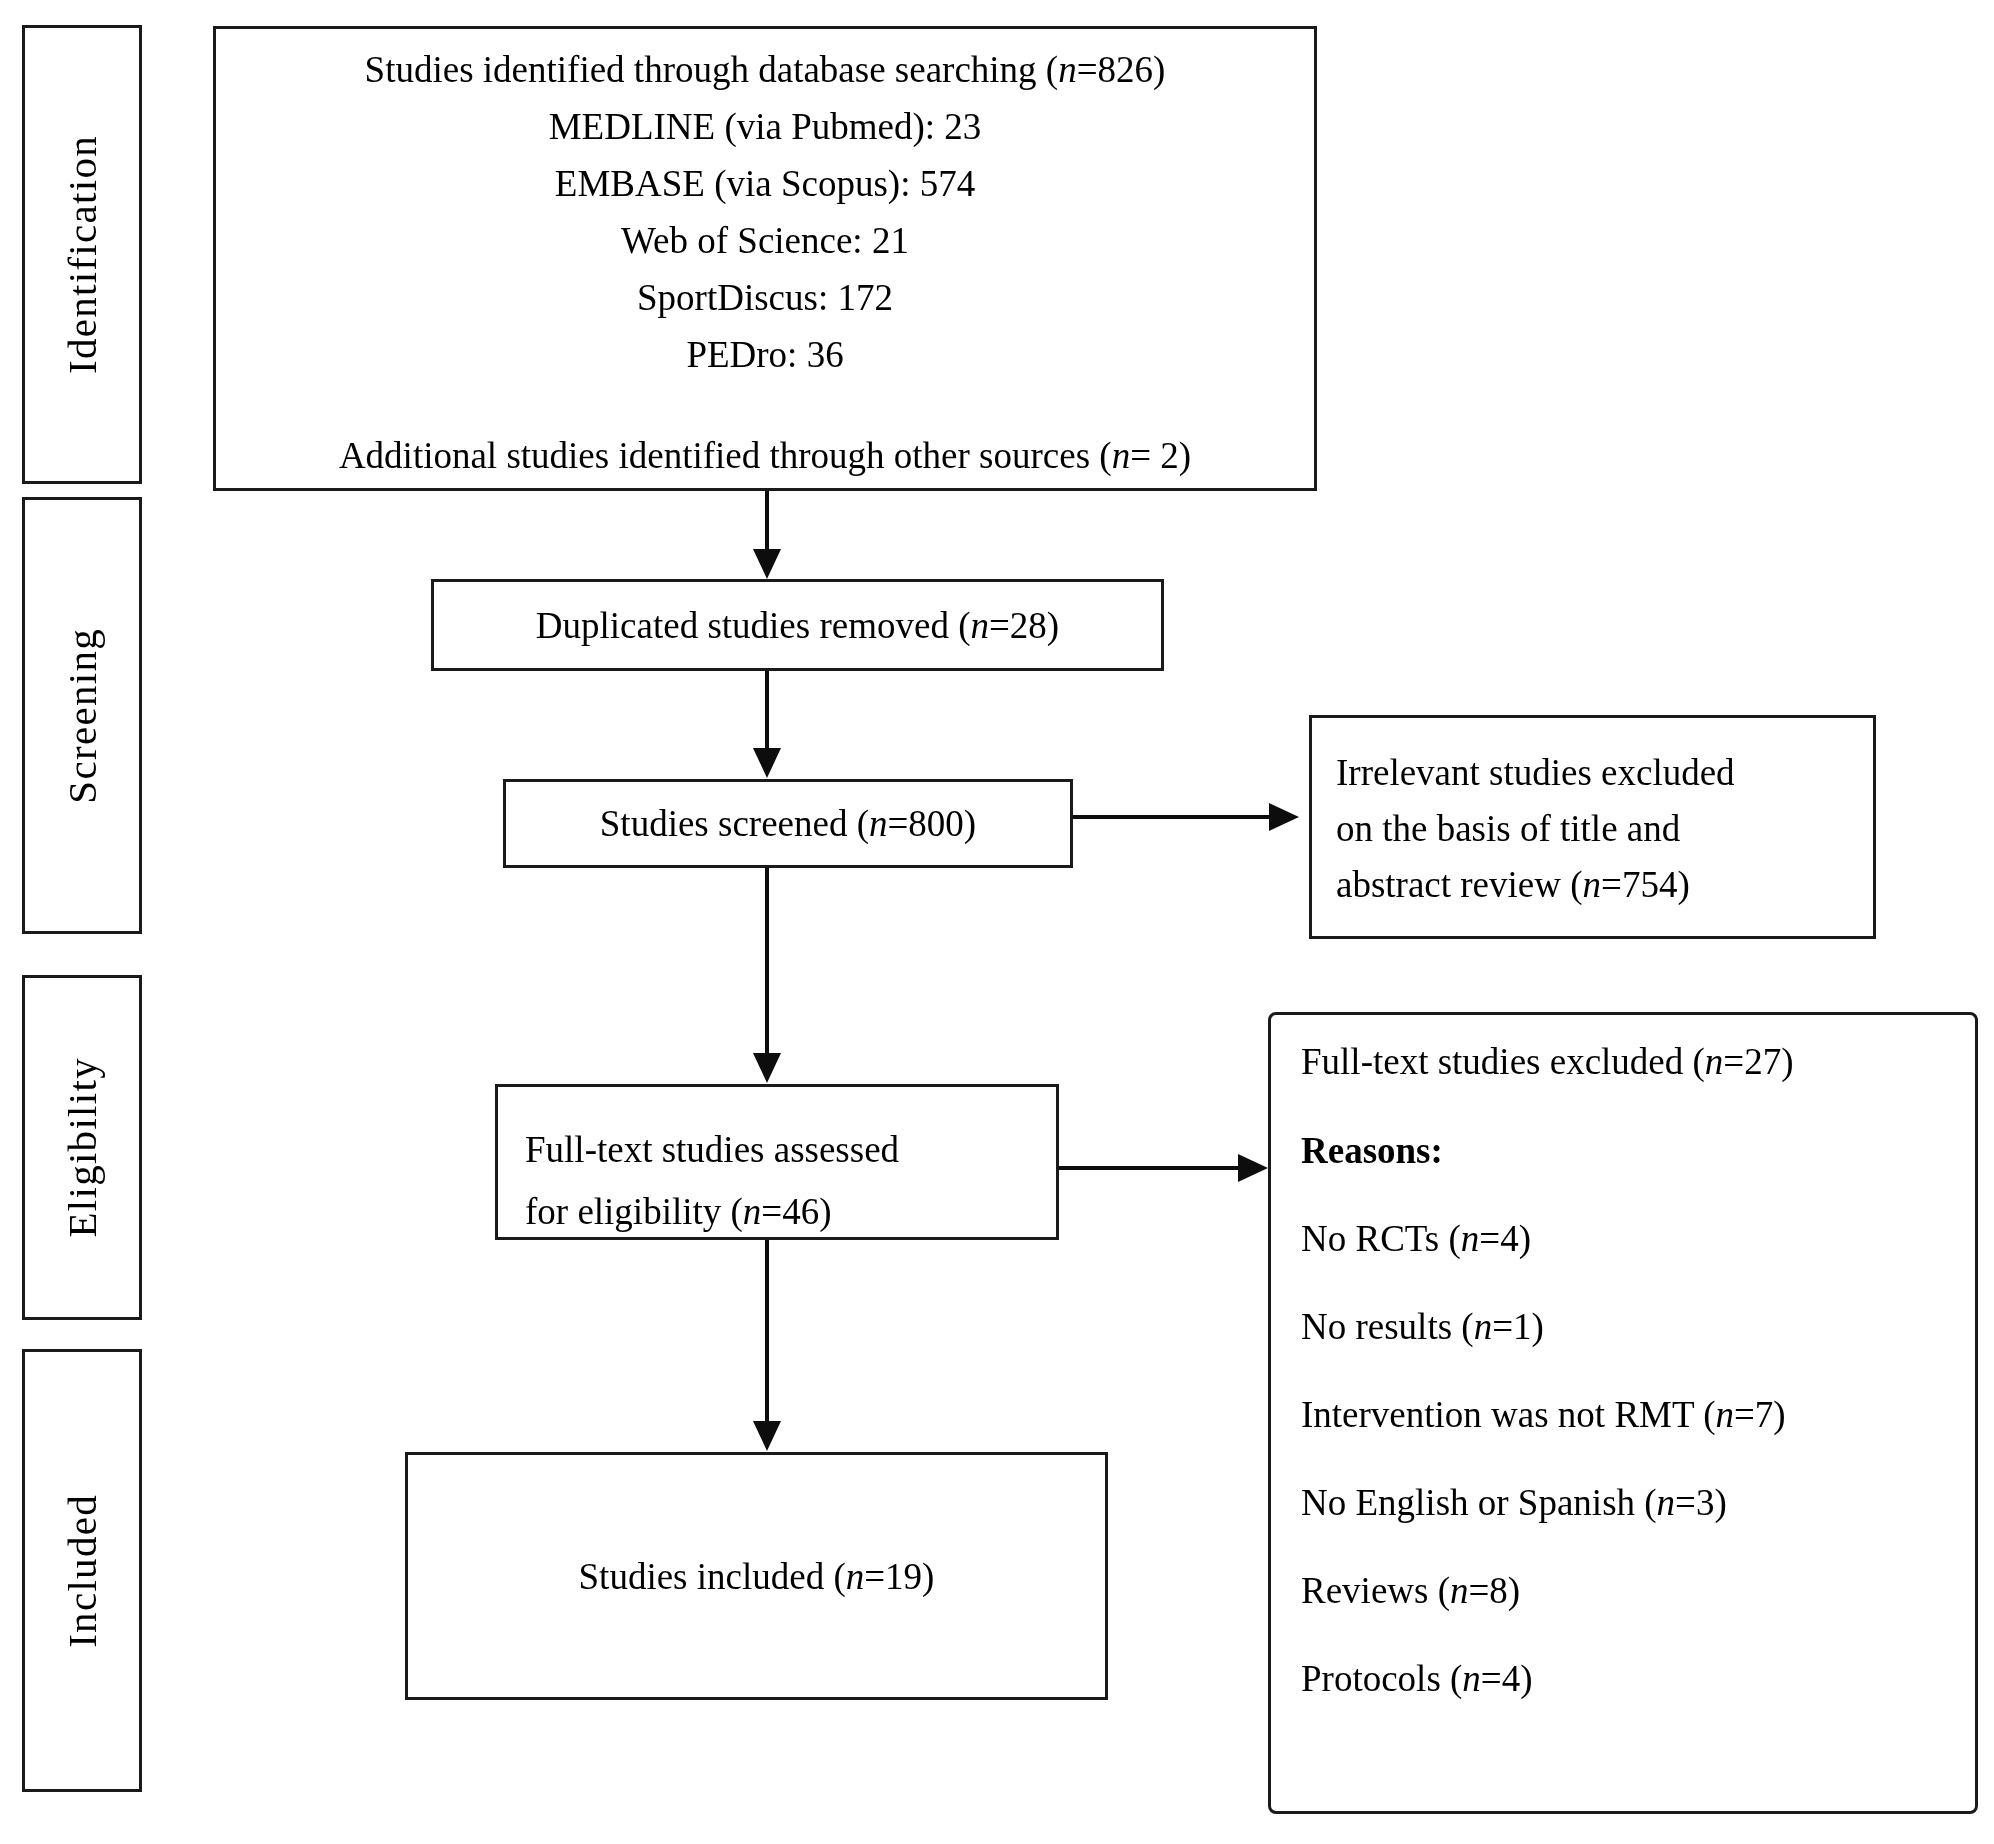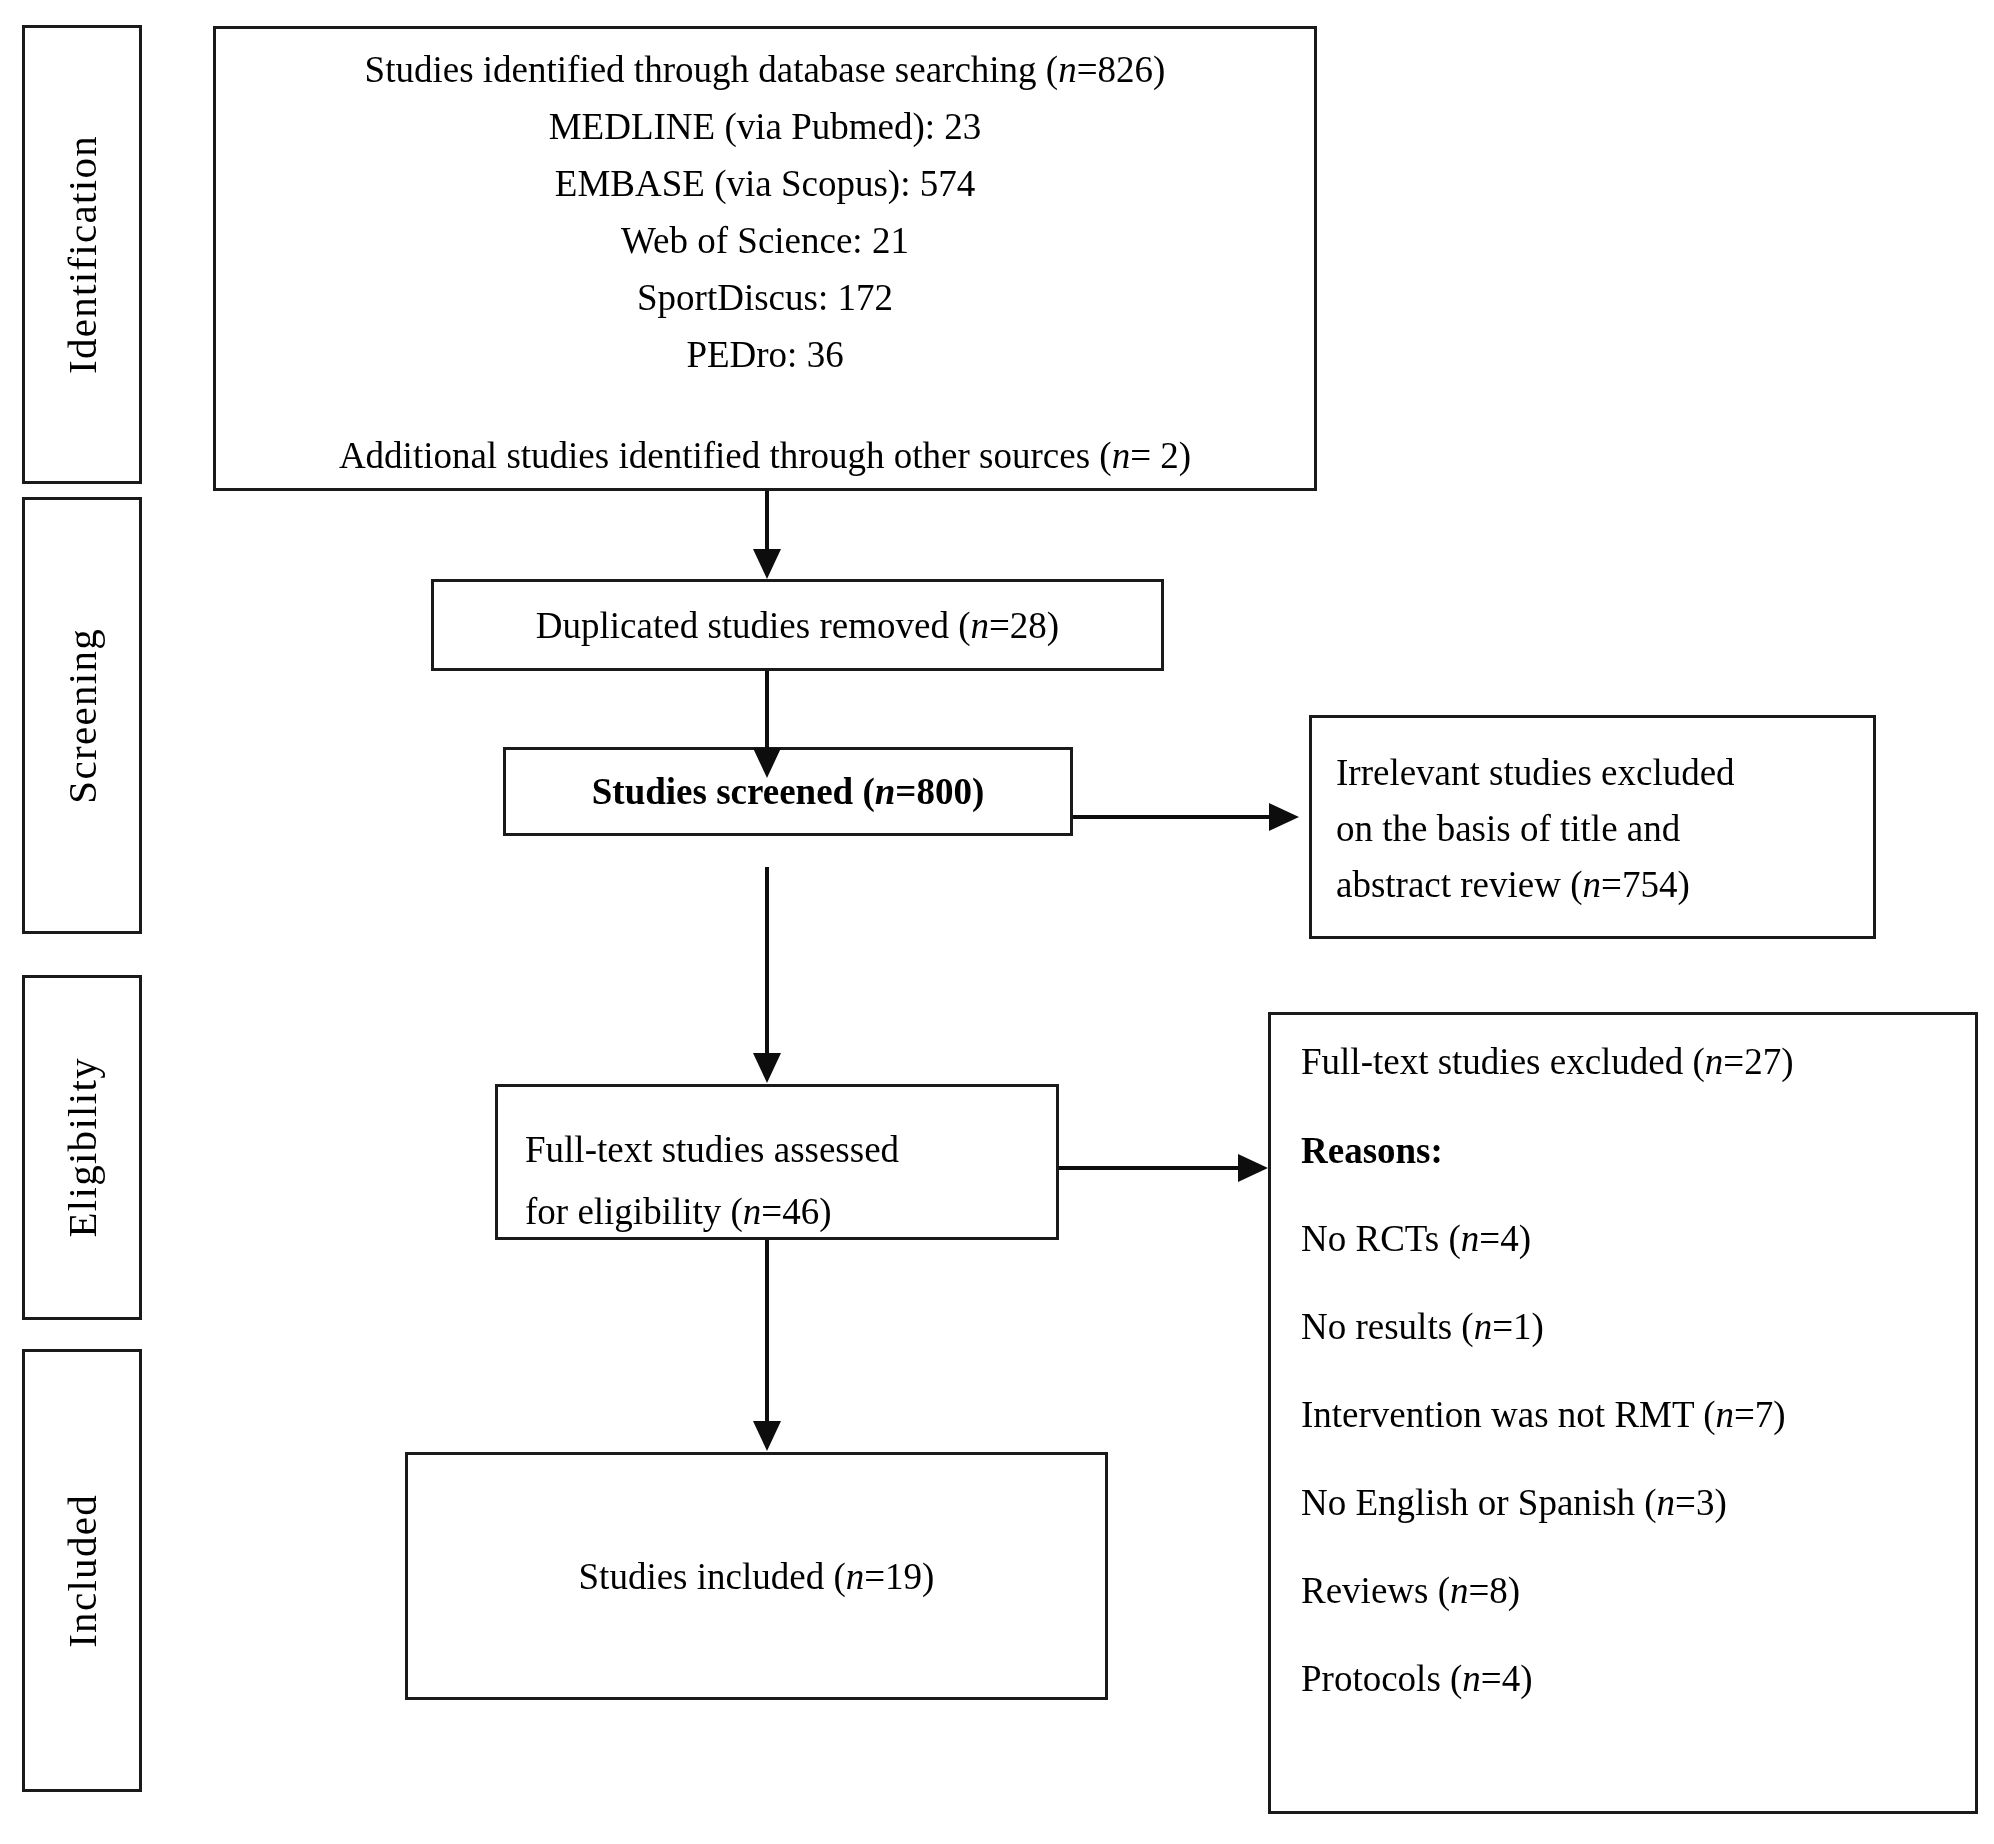--- a/index.html
+++ b/index.html
@@ -59,21 +59,21 @@
 
   
   #box-irrelevant { padding: 26.6px 12.7px 0 24px; }
   #box-irrelevant .tline { line-height: 56px; }
 
   
   #box-assessed { padding: 32px 6.3px 0 39px; }
   #box-assessed .tline { line-height: 62px; }
 
   
-  #box-excluded { padding: 25px 19px 0 30px; }
+  #box-excluded { padding: 25px 19px 0 30px; border-radius: 8px; }
   #box-excluded .xtitle { line-height: 44px; margin-bottom: 47px; }
   #box-excluded .xreasons-heading { font-weight: bold; line-height: 39px; margin-bottom: 49px; }
   #box-excluded .xreason { line-height: 39px; margin-bottom: 49px; }
 
   .nvar i, i.nvar { font-style: italic; }
 
   
   .vline {
     position: absolute;
     width: 3.8px;
@@ -124,21 +124,21 @@
     <div class="tline">Web of Science: 21</div>
     <div class="tline">SportDiscus: 172</div>
     <div class="tline">PEDro: 36</div>
     <div class="tline additional">Additional studies identified through other sources (<i class="nvar">n</i>= 2)</div>
   </div>
 
   <div class="flowbox centered" style="left:431px; top:579px; width:733px; height:92px;">
     <span>Duplicated studies removed (<i class="nvar">n</i>=28)</span>
   </div>
 
-  <div class="flowbox centered" style="left:503px; top:747px; width:570px; height:89px;font-weight:bold;">
+  <div class="flowbox centered" style="left:503px; top:779px; width:570px; height:89px;">
     <span>Studies screened (<i class="nvar">n</i>=800)</span>
   </div>
 
   <div id="box-irrelevant" class="flowbox" style="left:1309px; top:715px; width:567px; height:224px;">
     <div class="tline">Irrelevant studies excluded</div>
     <div class="tline">on the basis of title and</div>
     <div class="tline">abstract review (<i class="nvar">n</i>=754)</div>
   </div>
 
   <div id="box-assessed" class="flowbox" style="left:495px; top:1084px; width:564px; height:156px;padding-left:27px;">

